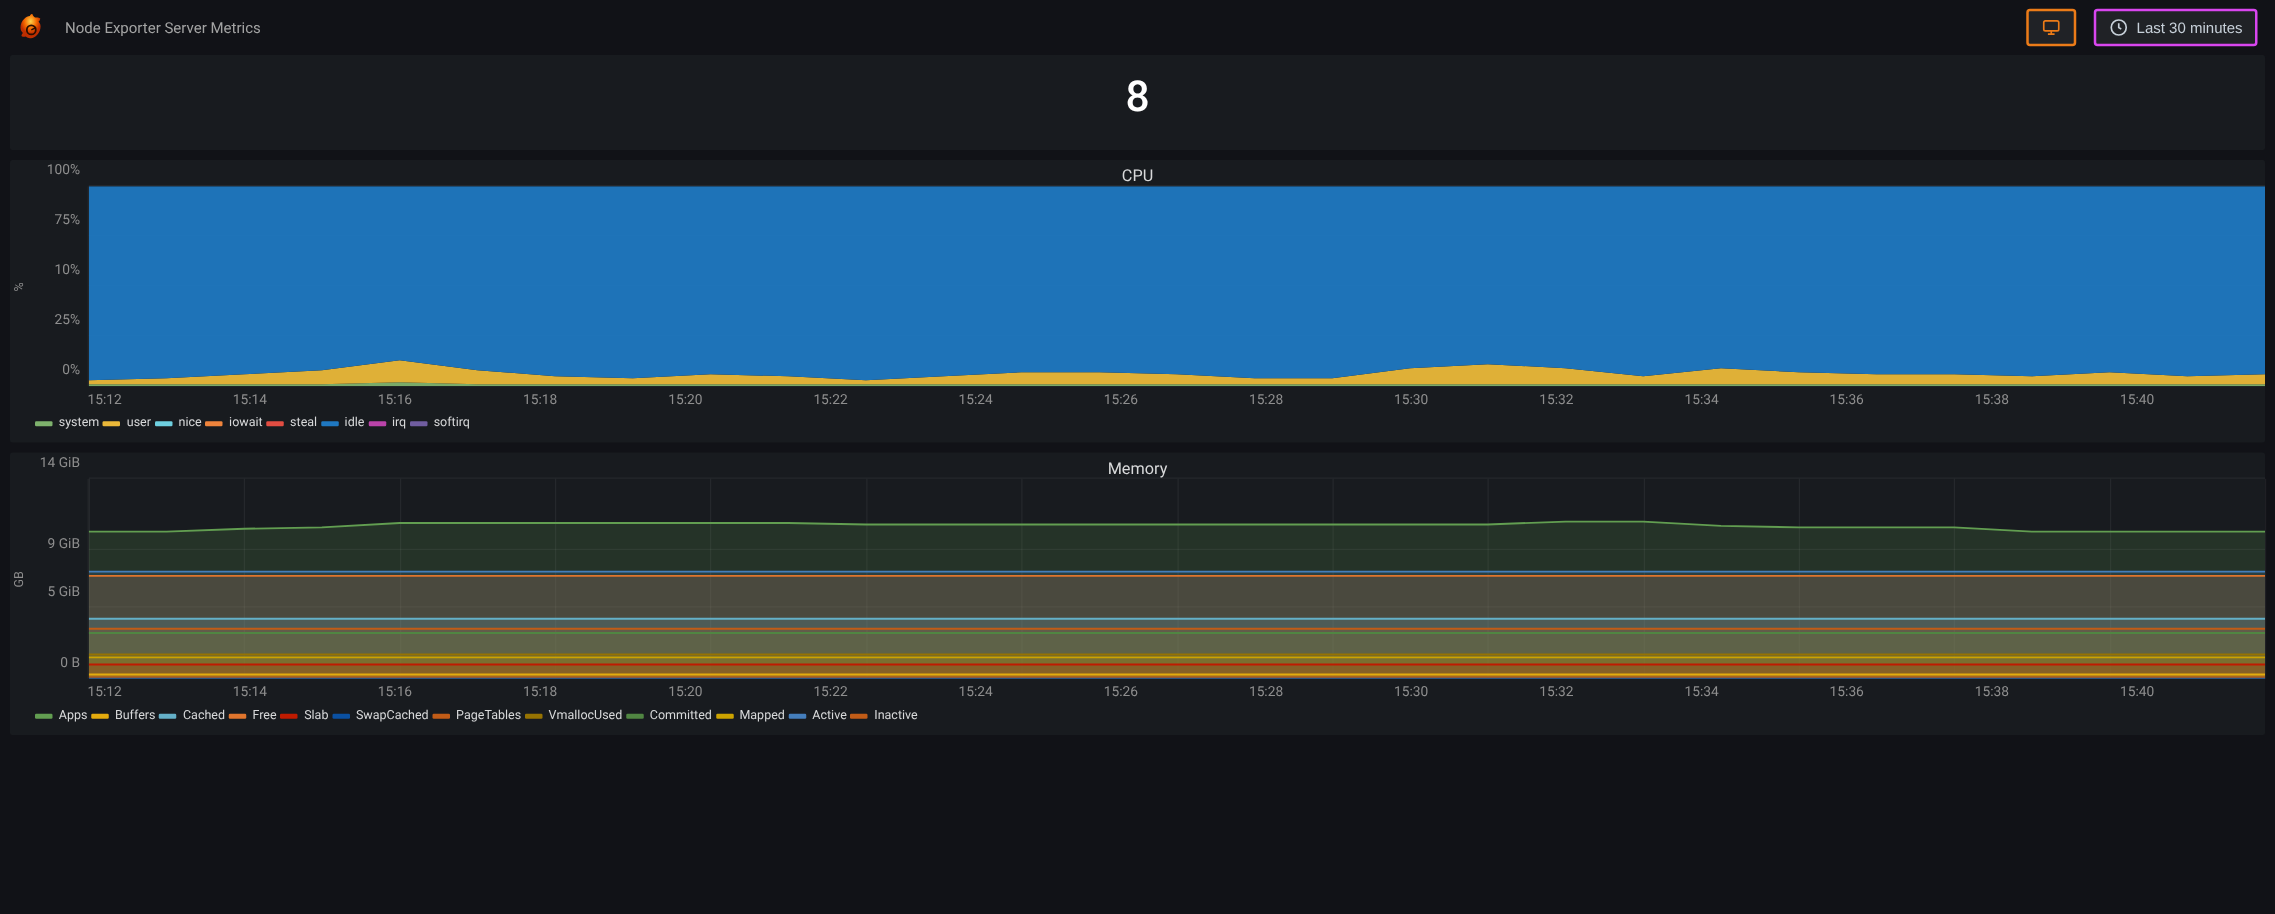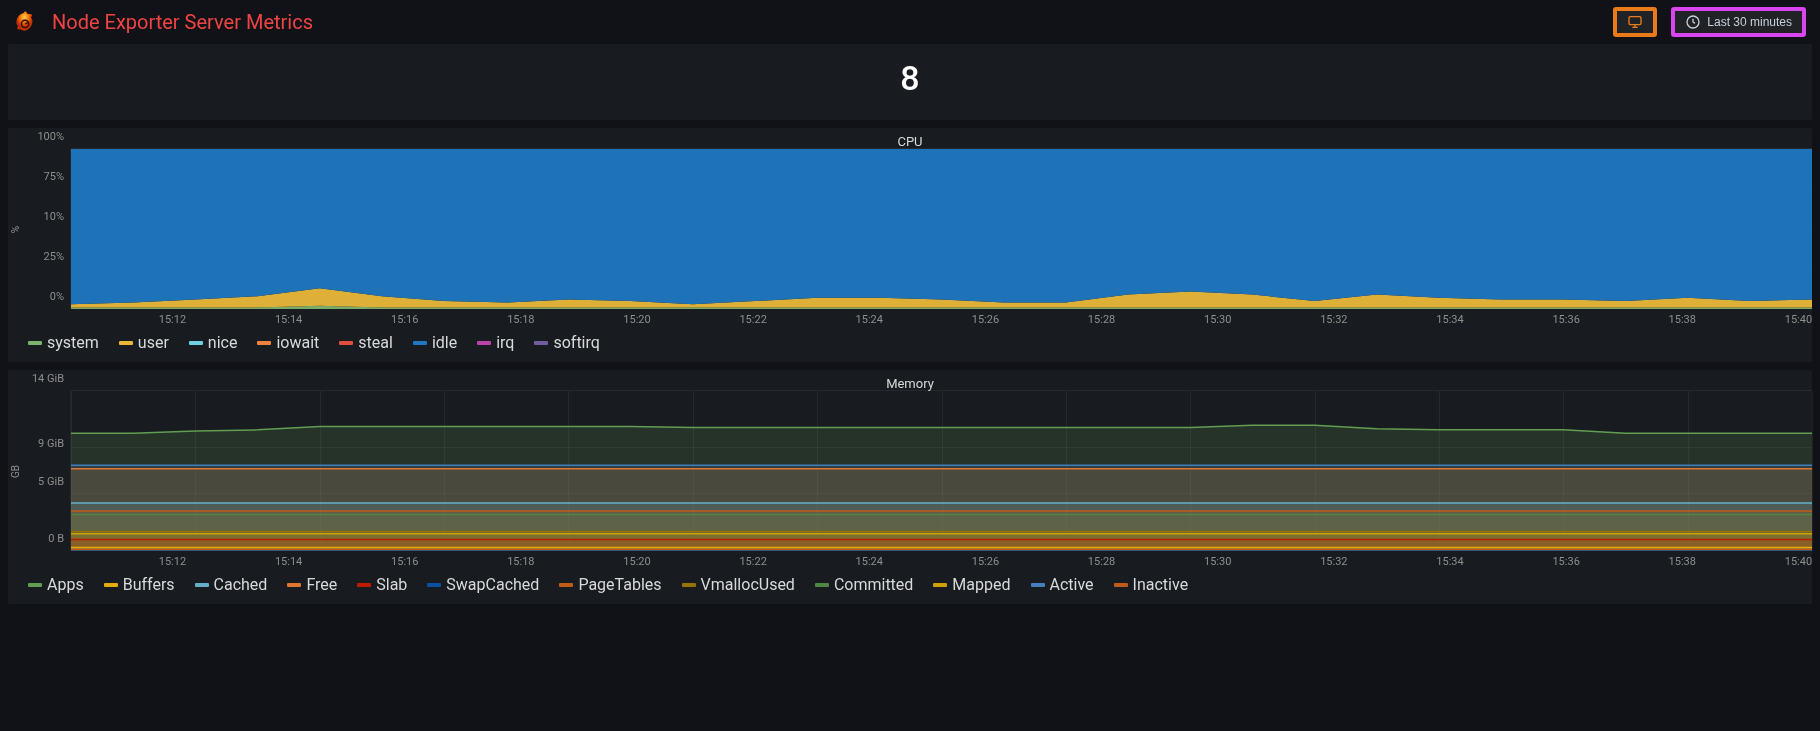--- a/index.html
+++ b/index.html
@@ -12,25 +12,25 @@
     overflow: hidden;
   }
   .topbar {
     height: 44px;
     display: flex;
     align-items: center;
     padding: 0 14px;
     gap: 14px;
   }
   .logo svg { display:block; }
-  .title { font-size: 20px; color: #ef4444; font-weight: 400; }
+  .title { font-size: 12px; color: #a3a3a3; font-weight: 400; }
   .top-spacer { flex: 1; }
   .icon-btn {
     background: #202226;
-    border: 4px solid #d946ef;
+    border: 2px solid #d946ef;
     color: #c7d0d9;
     border-radius: 3px;
     height: 30px;
     min-width: 34px;
     display: inline-flex;
     align-items: center;
     justify-content: center;
     padding: 0 10px;
     gap: 6px;
     cursor: pointer;
@@ -94,27 +94,27 @@
   .gridline { position:absolute; left:0; right:0; height:1px; background: rgba(255,255,255,0.06); }
   .vgrid { position:absolute; top:0; bottom:0; width:1px; background: rgba(255,255,255,0.06); }
   .x-ticks {
     display: flex;
     padding-left: 62px;
     font-size: 11px;
     color: #8e8e8e;
     height: 20px;
     align-items: center;
   }
-  .x-ticks span { flex: 1; text-align: right; }
+  .x-ticks span { flex: 1; text-align: left; }
   .legend {
     display: flex;
     flex-wrap: wrap;
-    gap: 20px;
+    gap: 3px;
     padding: 4px 8px 10px 20px;
-    font-size: 16px;
+    font-size: 10px;
     color: #d8d9da;
   }
   .legend .item { display: inline-flex; align-items: center; gap: 5px; cursor: pointer; }
   .swatch { width: 14px; height: 4px; border-radius: 1px; display: inline-block; }
 </style>
 </head>
 <body>
 
 <div class="topbar">
   <span class="logo">

